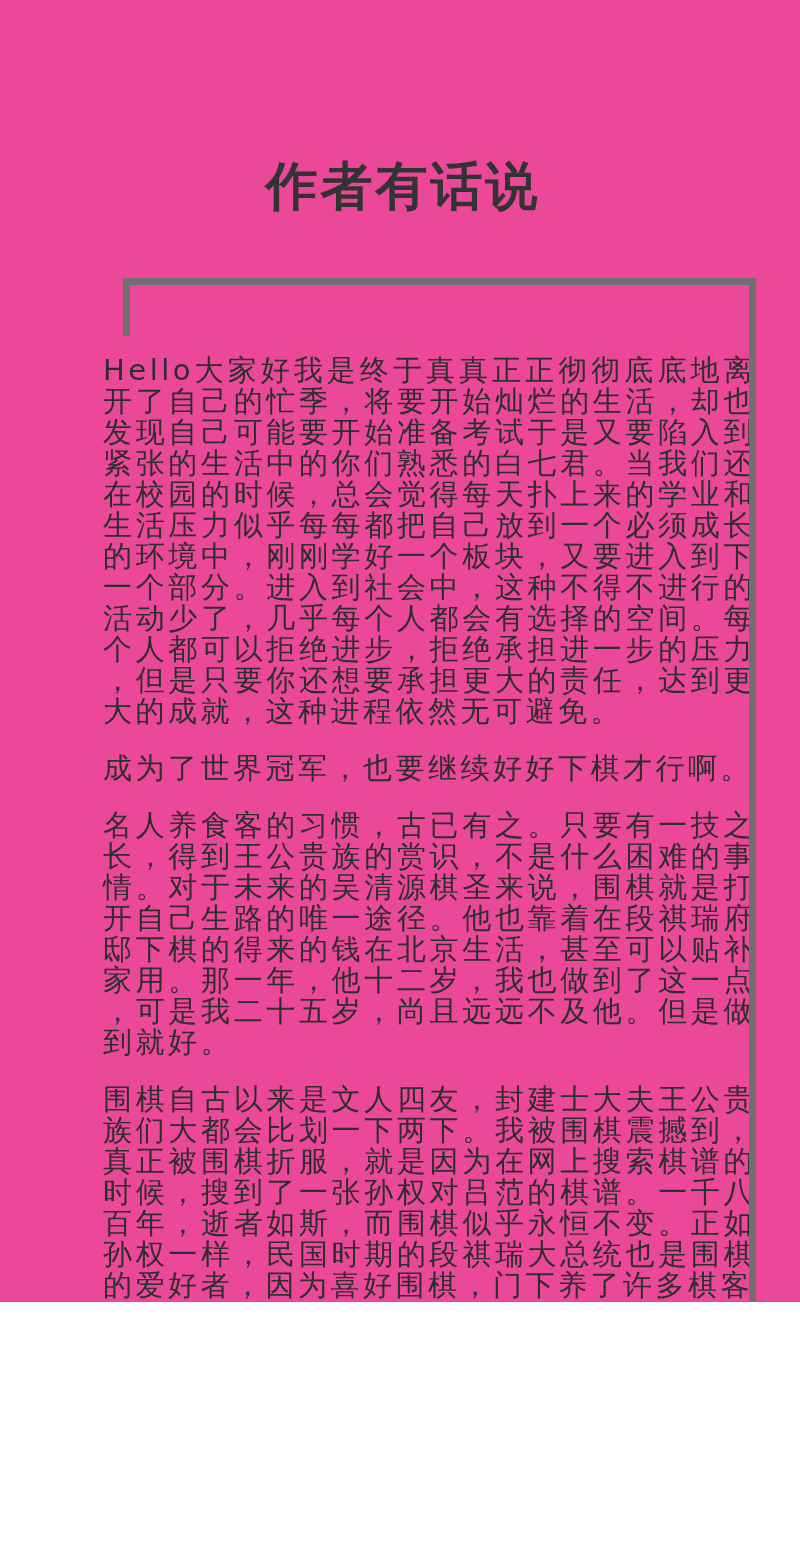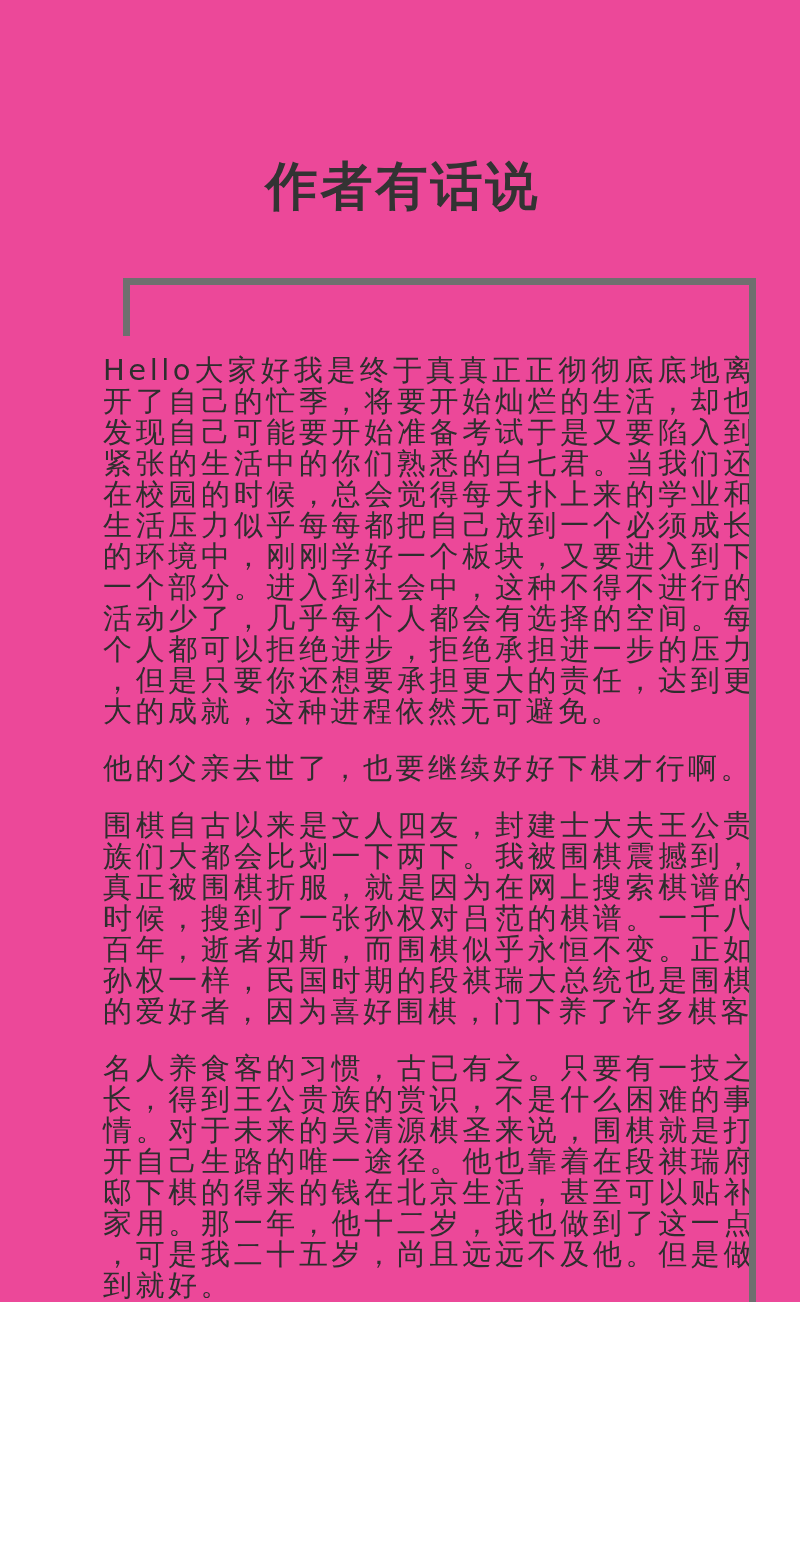--- a/index.html
+++ b/index.html
@@ -104,18 +104,18 @@
   <h1 class="page-title">作者有话说</h1>
 
   <div class="frame-line frame-top"></div>
   <div class="frame-line frame-left-stub"></div>
   <div class="frame-line frame-right"></div>
 
   <div class="watermark">动漫</div>
 
   <div class="note-body">
     <p><span>Hello</span><span>大家好我是终于真真正正彻彻底底地离开了自己的忙季，将要开始灿烂的生活，却也发现自己可能要开始准备考试于是又要陷入到紧张的生活中的你们熟悉的白七君。当我们还在校园的时候，总会觉得每天扑上来的学业和生活压力似乎每每都把自己放到一个必须成长的环境中，刚刚学好一个板块，又要进入到下一个部分。进入到社会中，这种不得不进行的活动少了，几乎每个人都会有选择的空间。每个人都可以拒绝进步，拒绝承担进一步的压力，但是只要你还想要承担更大的责任，达到更大的成就，这种进程依然无可避免。</span></p>
-    <p>他的父亲去世了，也要继续好好下棋才行啊。</p>
+    <p>成为了世界冠军，也要继续好好下棋才行啊。</p>
+    <p>名人养食客的习惯，古已有之。只要有一技之长，得到王公贵族的赏识，不是什么困难的事情。对于未来的吴清源棋圣来说，围棋就是打开自己生路的唯一途径。他也靠着在段祺瑞府邸下棋的得来的钱在北京生活，甚至可以贴补家用。那一年，他十二岁，我也做到了这一点，可是我二十五岁，尚且远远不及他。但是做到就好。</p>
     <p>围棋自古以来是文人四友，封建士大夫王公贵族们大都会比划一下两下。我被围棋震撼到，真正被围棋折服，就是因为在网上搜索棋谱的时候，搜到了一张孙权对吕范的棋谱。一千八百年，逝者如斯，而围棋似乎永恒不变。正如孙权一样，民国时期的段祺瑞大总统也是围棋的爱好者，因为喜好围棋，门下养了许多棋客</p>
-    <p>名人养食客的习惯，古已有之。只要有一技之长，得到王公贵族的赏识，不是什么困难的事情。对于未来的吴清源棋圣来说，围棋就是打开自己生路的唯一途径。他也靠着在段祺瑞府邸下棋的得来的钱在北京生活，甚至可以贴补家用。那一年，他十二岁，我也做到了这一点，可是我二十五岁，尚且远远不及他。但是做到就好。</p>
   </div>
 
 </div>
 
 </body></html>

